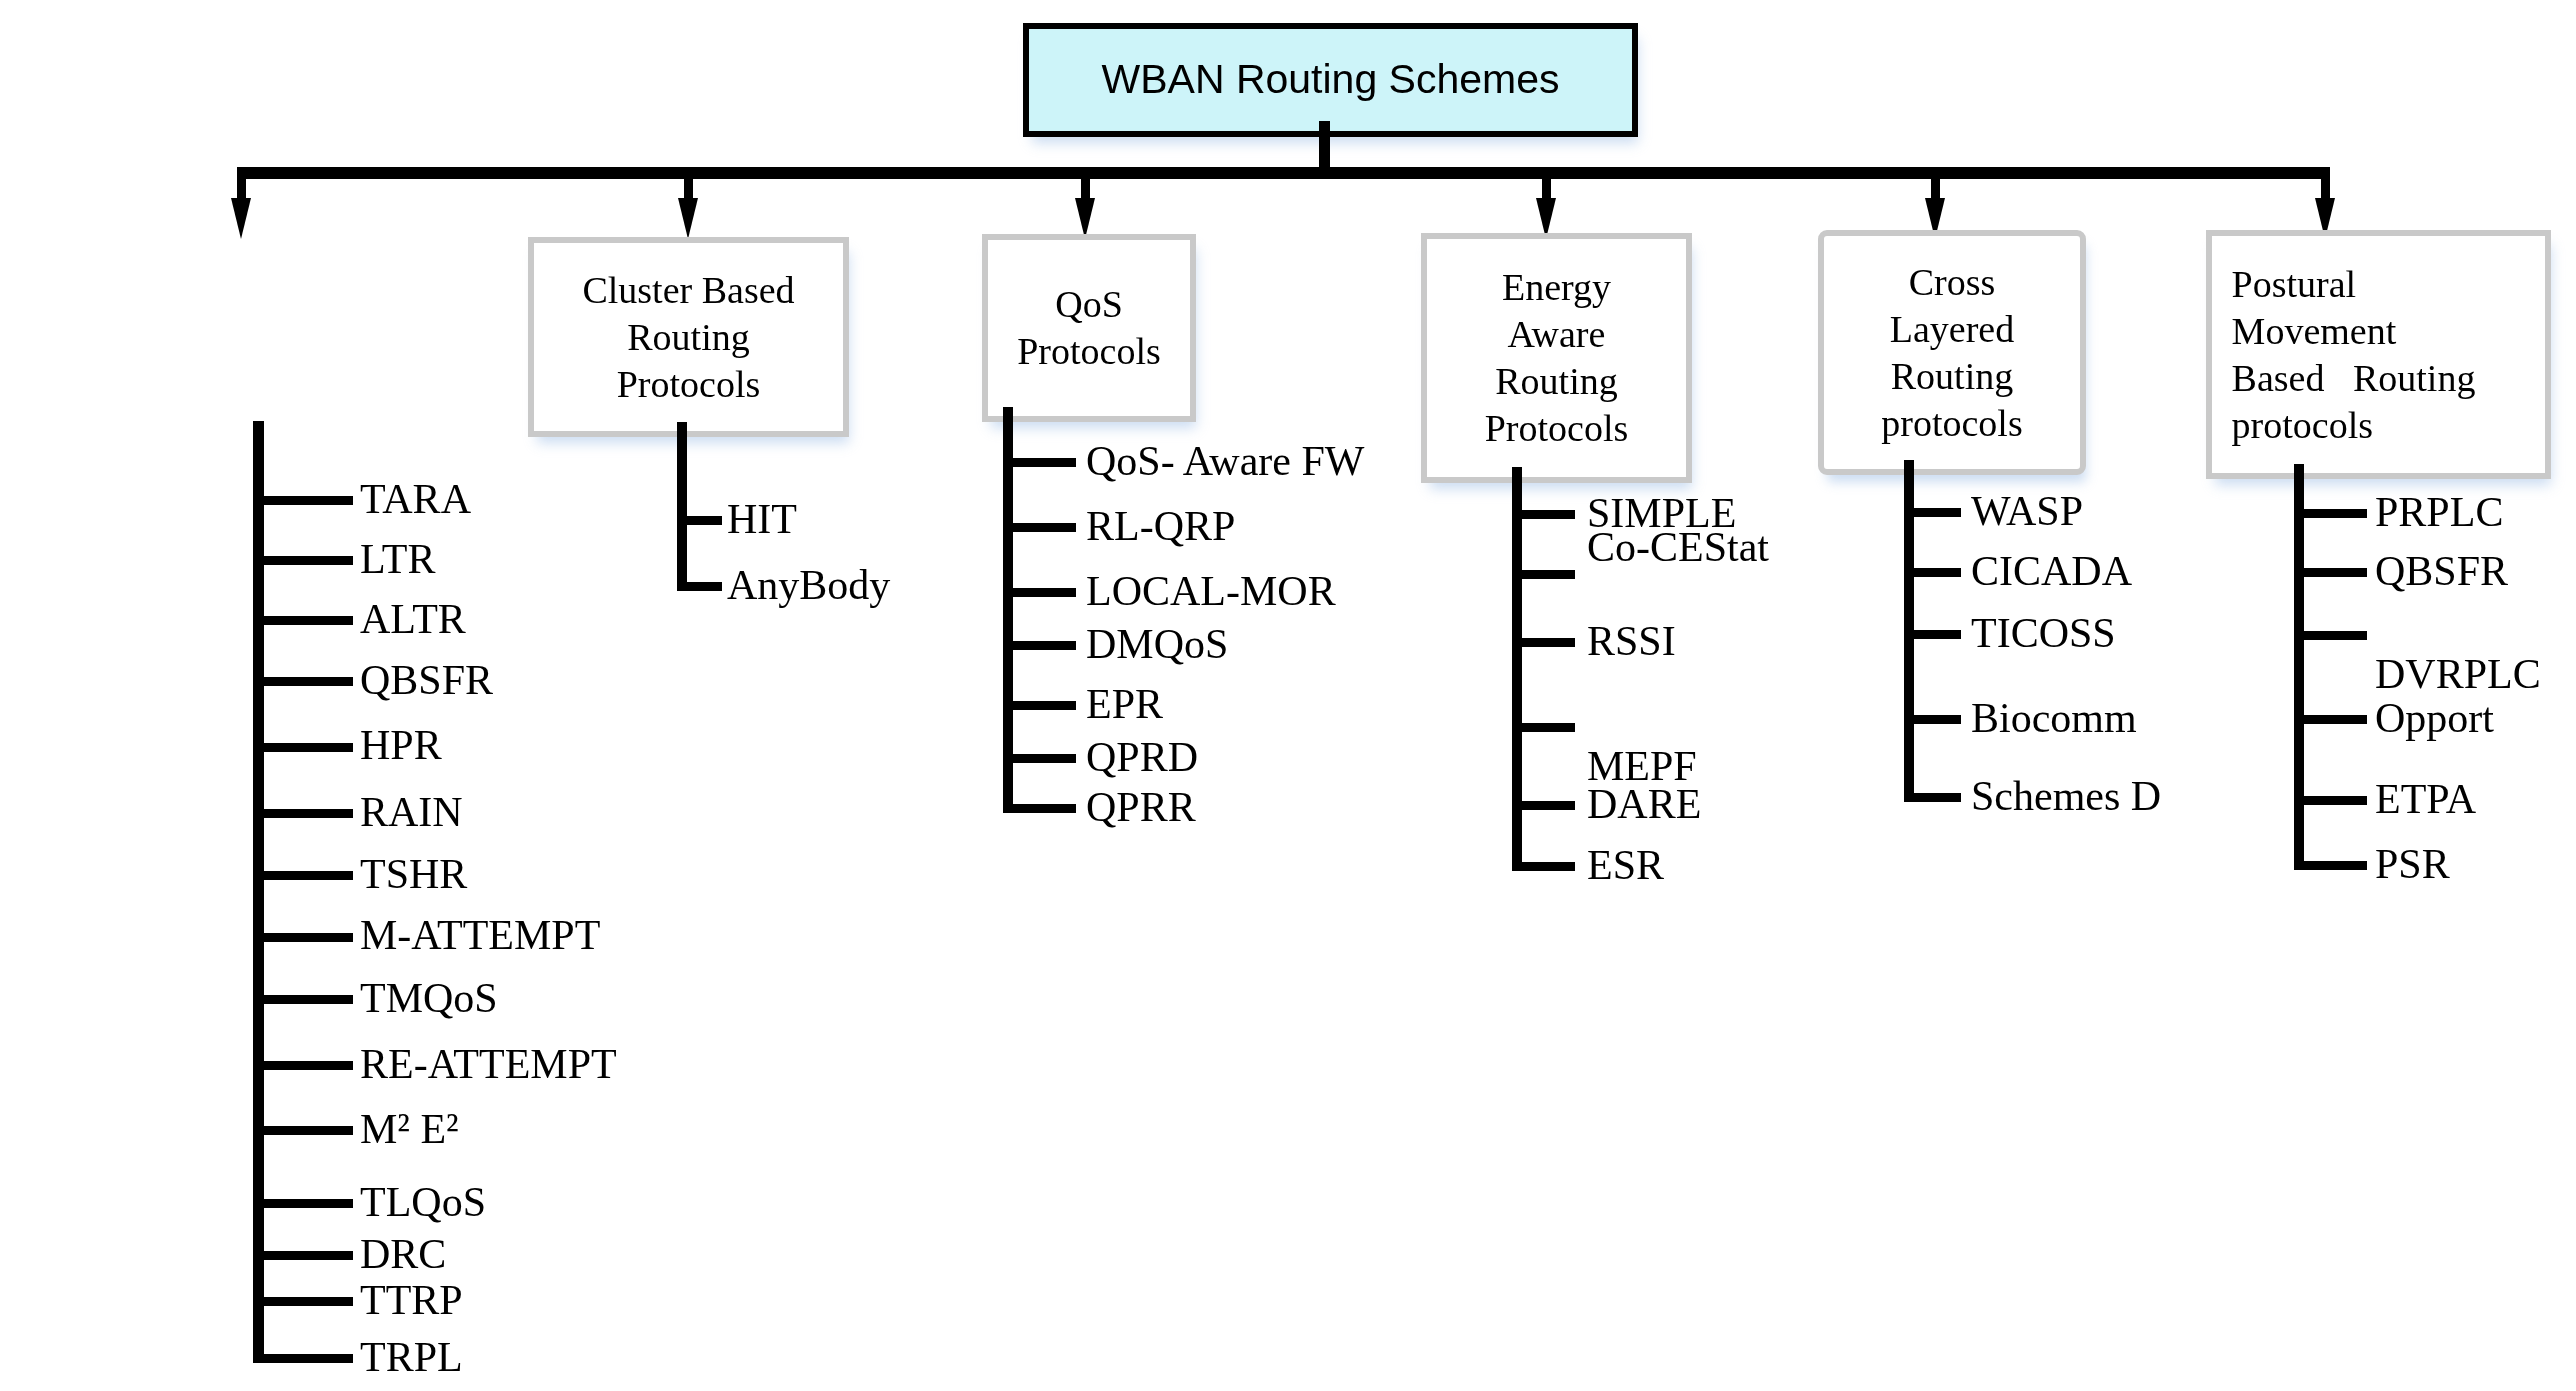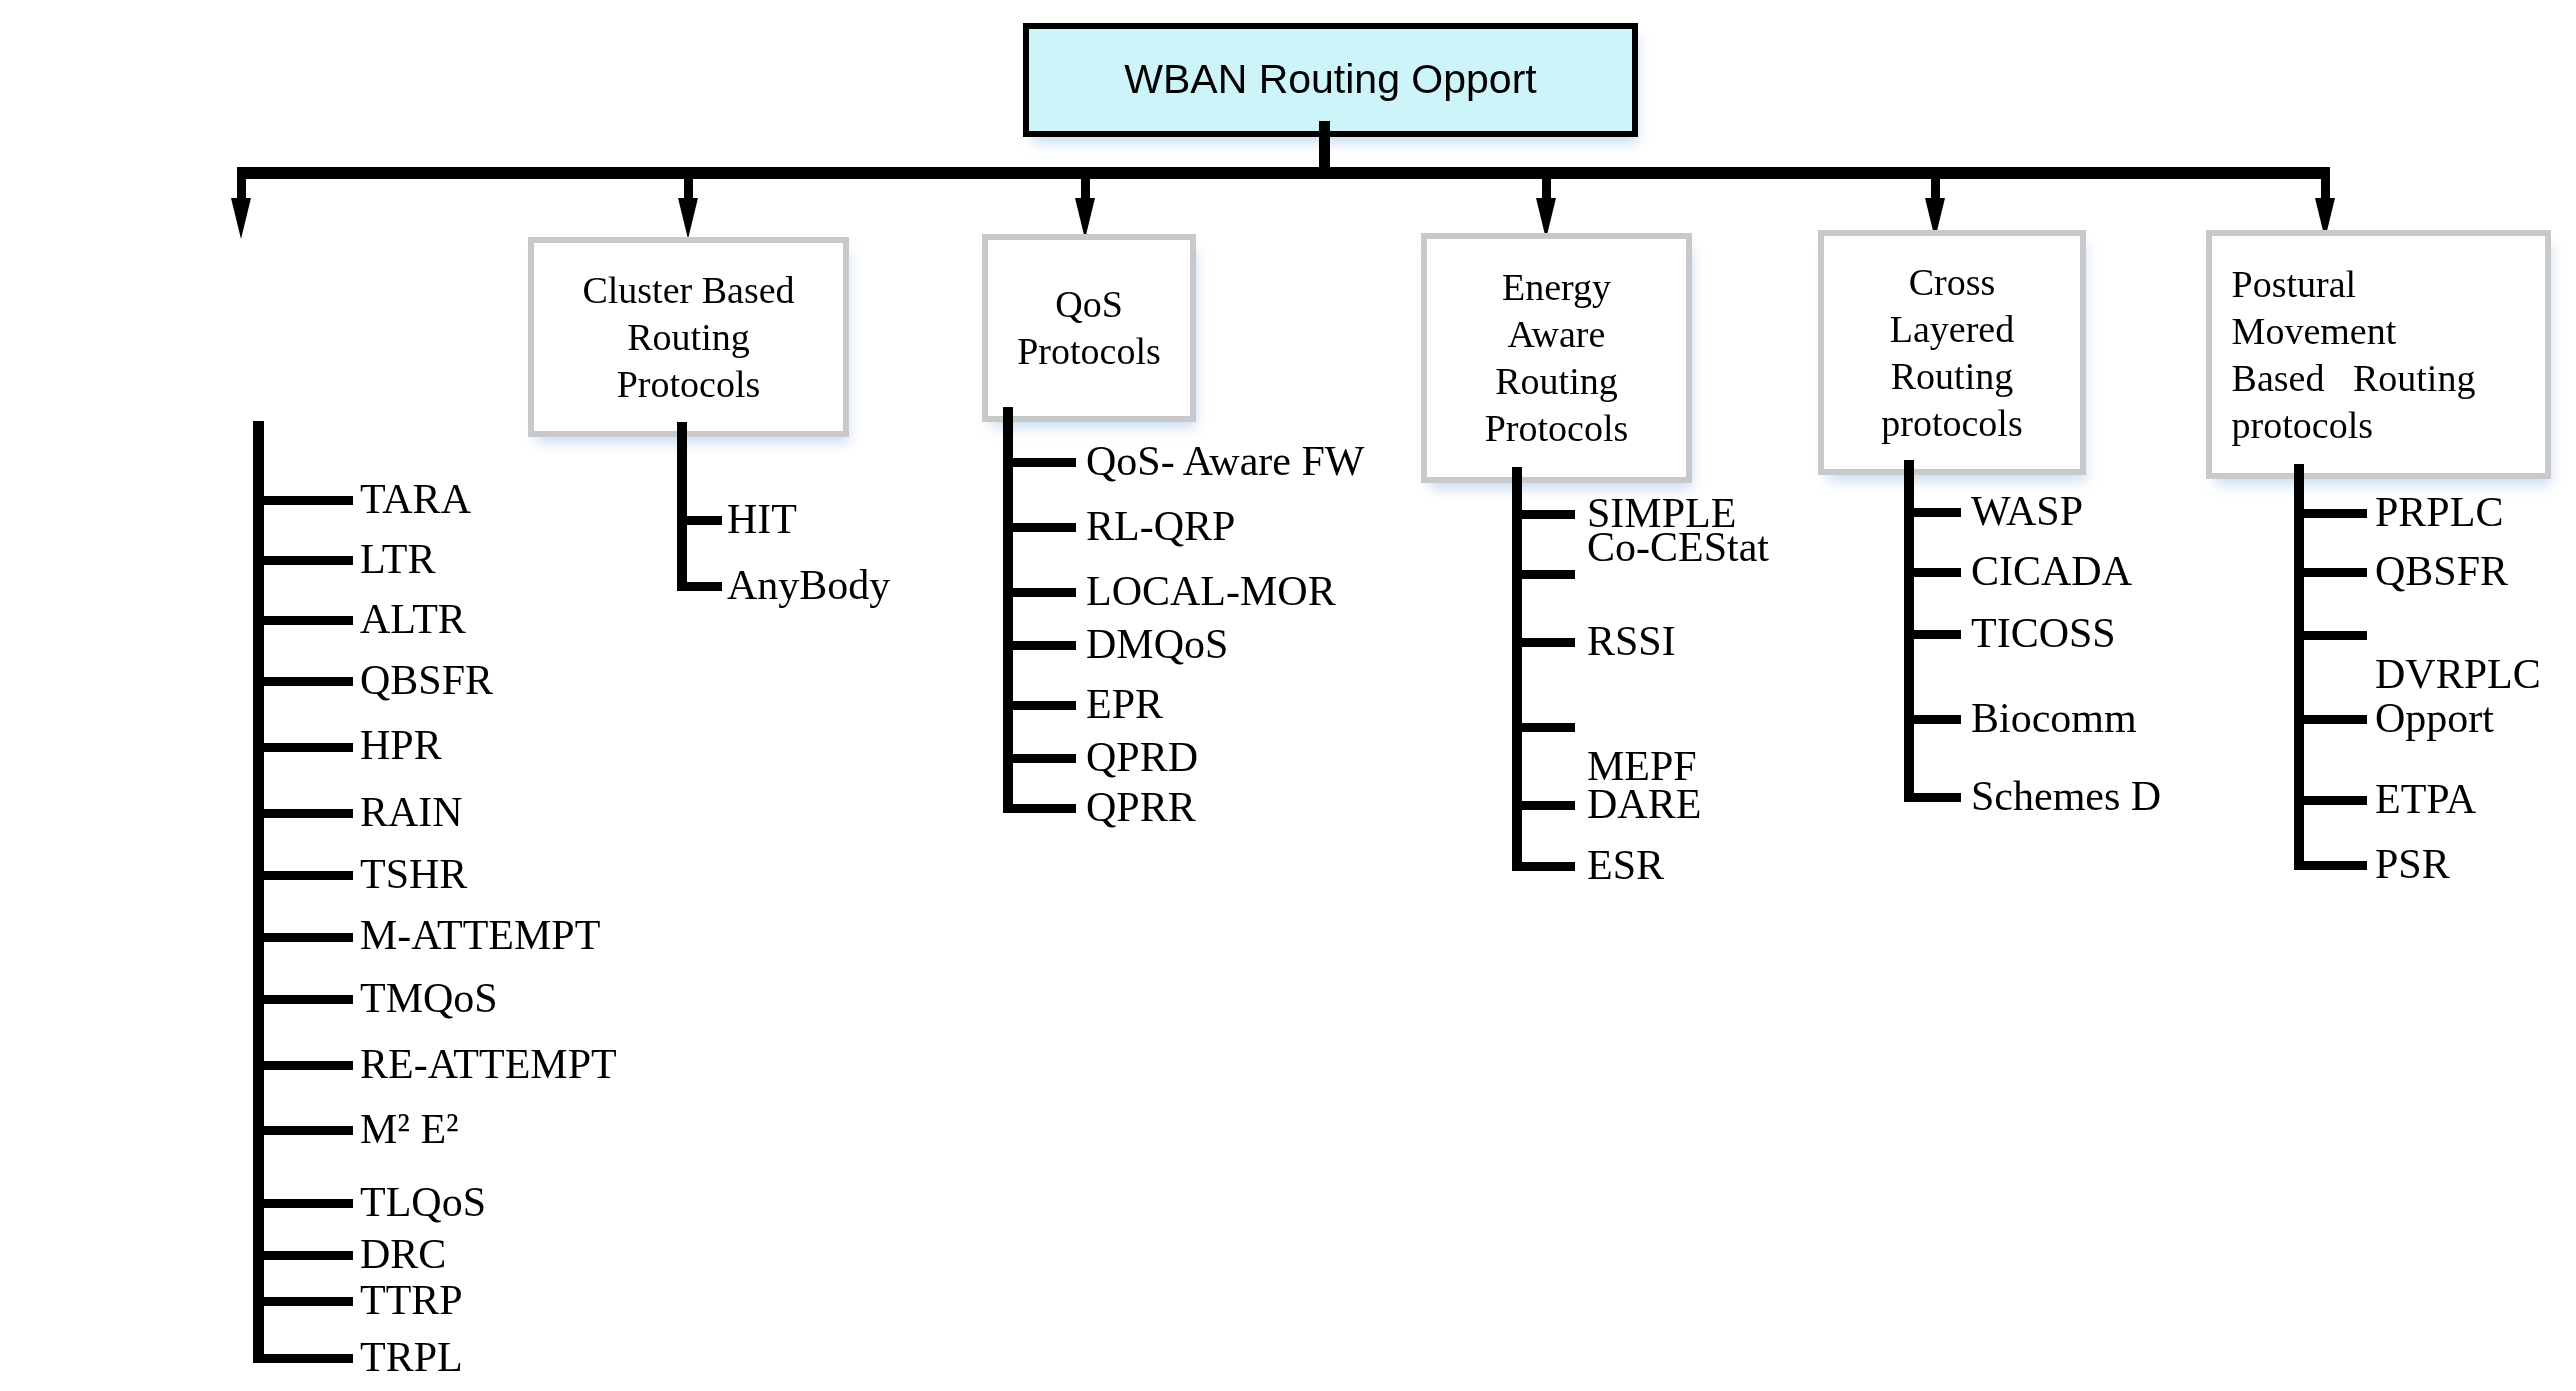--- a/index.html
+++ b/index.html
@@ -21,21 +21,21 @@
   .align-left{justify-content:flex-start;text-align:left;padding-left:19.6px;}
   
   .column{position:absolute;inset:0;pointer-events:none;}
   .item-label{position:absolute;font-size:42px;line-height:48px;height:48px;white-space:pre;}
 </style>
 </head>
 <body>
 
 <div class="canvas">
 
-  <div class="box root-box" style="left:1023px;top:22.6px;width:603px;height:102px;">WBAN Routing Opport</div>
+  <div class="box root-box" style="left:1023px;top:22.6px;width:603px;height:102px;">WBAN Routing Schemes</div>
 
   <div class="vline" style="left:1319px;top:121px;width:10.6px;height:48px;"></div>
   <div class="hline" style="left:237px;top:167px;width:2093px;height:12px;"></div>
 
   <div class="vline" style="left:237px;top:178px;width:9px;height:24px;"></div>
   <div class="arrow-head" style="left:231px;top:198px;"></div>
 
   <div class="vline" style="left:684px;top:178px;width:9px;height:24px;"></div>
   <div class="arrow-head" style="left:678px;top:198px;"></div>
 
@@ -57,21 +57,21 @@
 Protocols</div>
 
   <div class="box" style="left:982px;top:234px;width:202px;height:176px;">QoS
 Protocols</div>
 
   <div class="box" style="left:1421px;top:233px;width:259px;height:238px;">Energy
 Aware
 Routing
 Protocols</div>
 
-  <div class="box" style="left:1818px;top:230px;width:256px;height:233px;">Cross
+  <div class="box" style="left:1818px;top:230px;width:256px;height:233px;border-radius:9px;">Cross
 Layered
 Routing
 protocols</div>
 
   <div class="box align-left" style="left:2206px;top:230px;width:313px;height:237px;">Postural
 Movement
 Based   Routing
 protocols</div>
 
   <div class="column">

